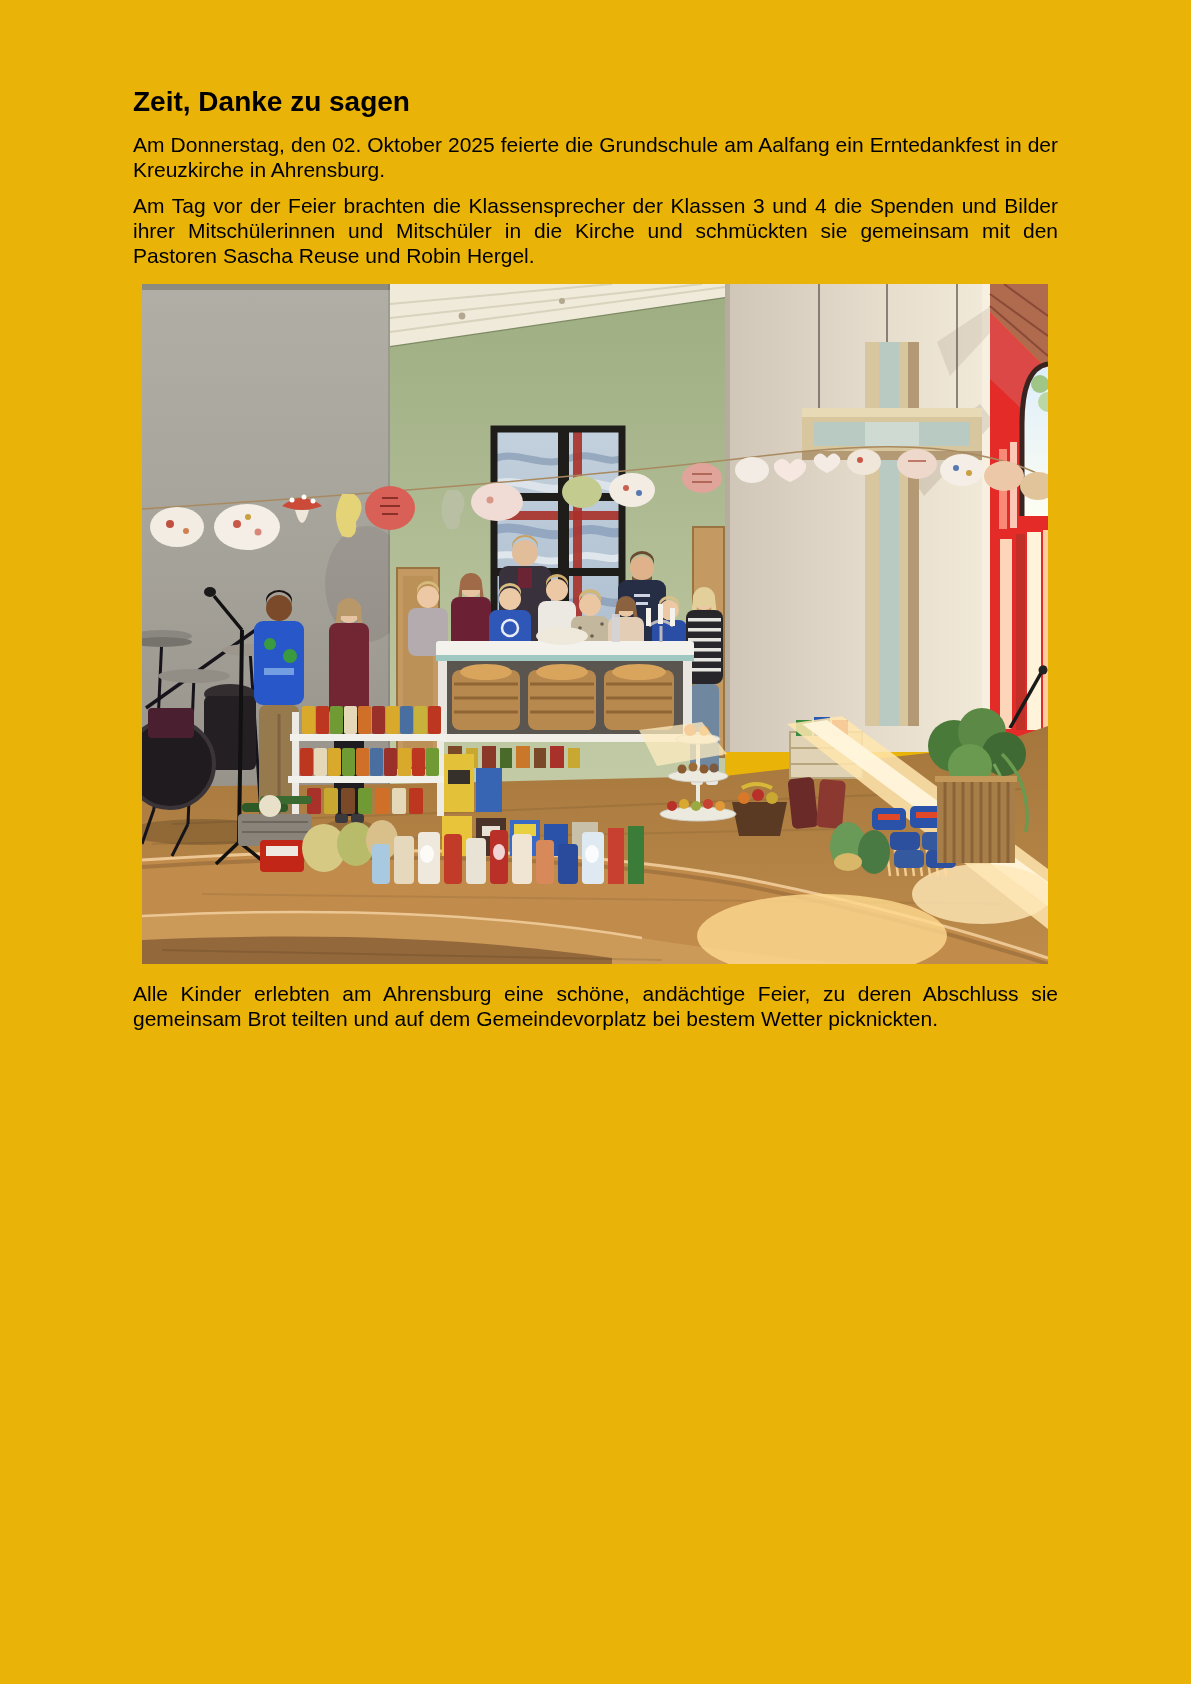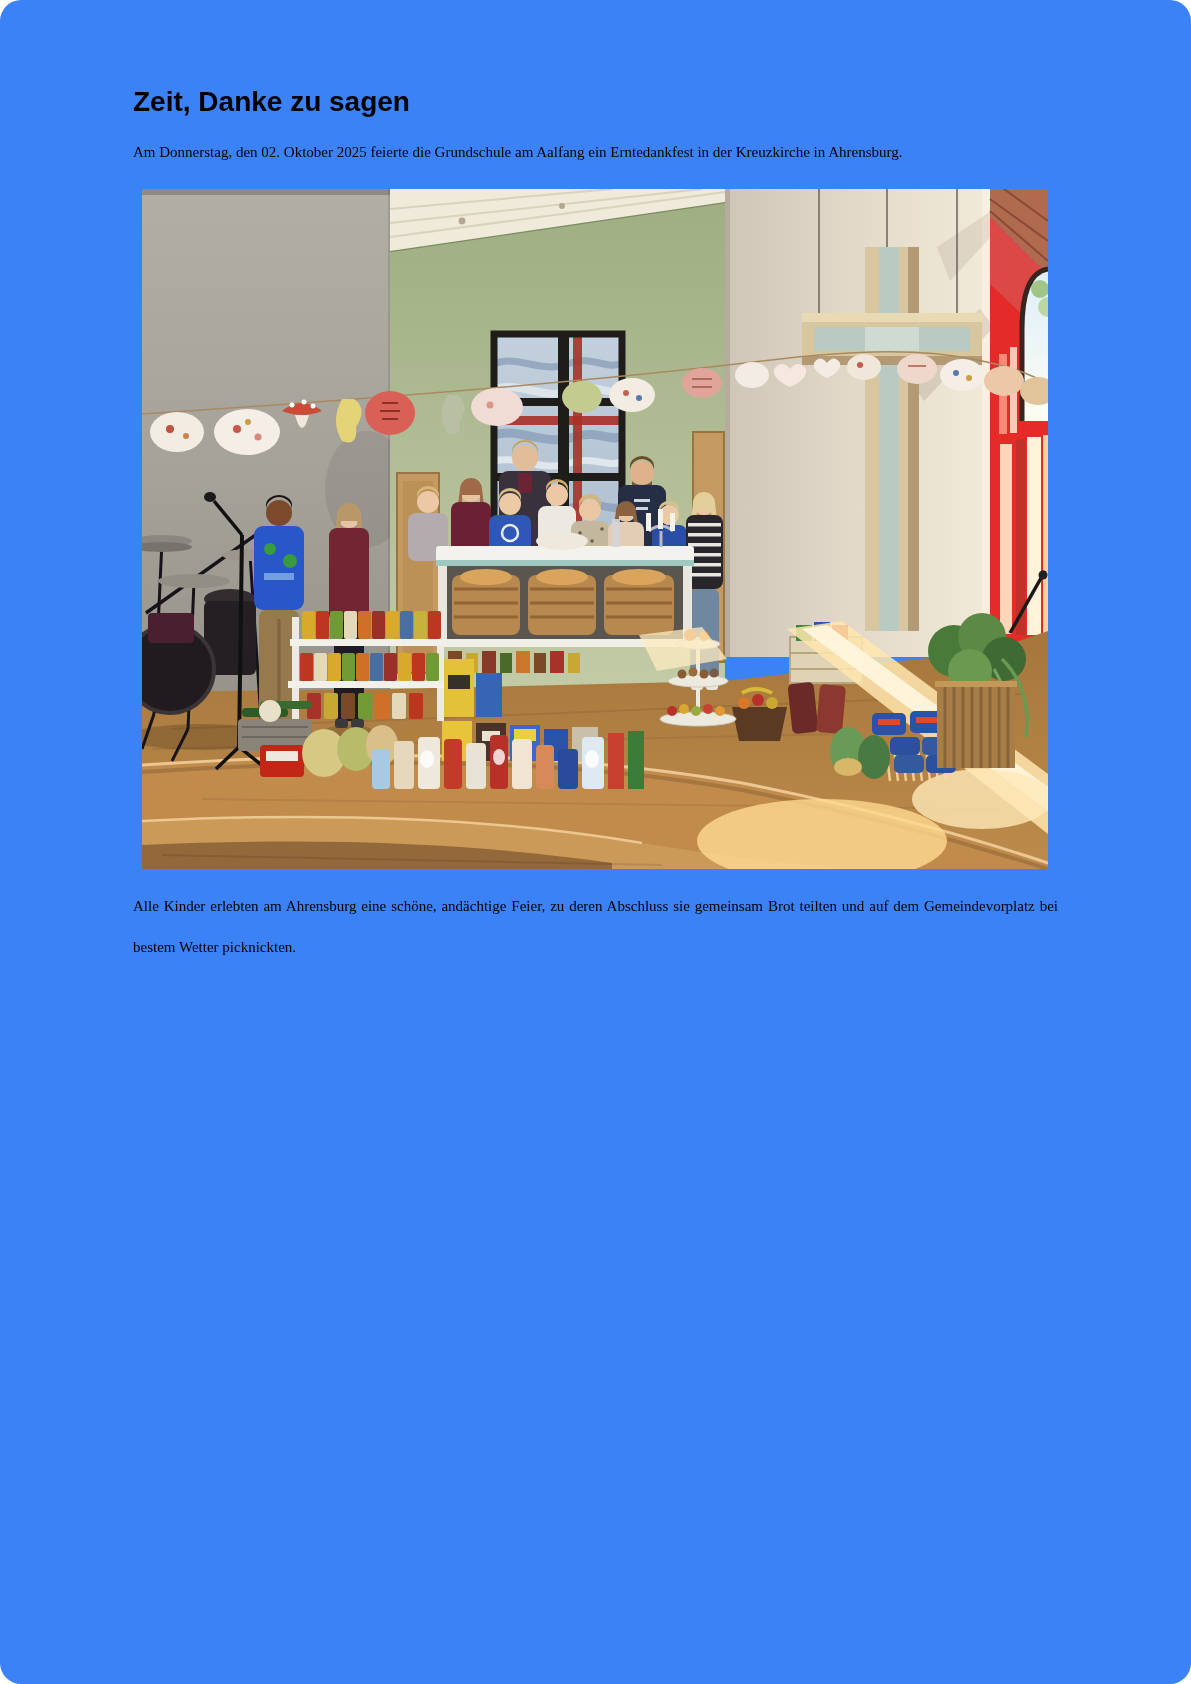--- a/index.html
+++ b/index.html
@@ -1,32 +1,33 @@
 <!DOCTYPE html>
 <html><head>
 <meta charset="utf-8">
 <style>
   html,body{margin:0;padding:0;background:#ffffff;}
-  .page{position:relative;width:1191px;height:1684px;background:#3b82f6;overflow:hidden;
-        font-family:"Liberation Sans",sans-serif;color:#000;border-radius:21px;}
+  .page{position:relative;width:1191px;height:1684px;background:#eab308;overflow:hidden;
+        font-family:"Liberation Sans",sans-serif;color:#000;}
   .content{padding:86px 133px 0 133px;}
   h1.title{font-size:28px;line-height:32px;font-weight:bold;margin:0 0 14px 0;}
-  p.par{font-size:15px;line-height:41px;margin:0 0 11px 0;text-align:justify;font-family:Liberation Serif, serif;}
+  p.par{font-size:21px;line-height:25px;margin:0 0 11px 0;text-align:justify;}
   p.par.single{text-align:left;}
   figure.photo{margin:16px 0 17px 9px;width:906px;height:680px;padding:0;}
   figure.photo svg{display:block;width:906px;height:680px;}
 </style>
 </head>
 <body>
 
 <div class="page">
   <main class="content">
     <h1 class="title"><span>Zeit, Danke zu sagen</span></h1>
 
     <p class="par">Am Donnerstag, den 02. Oktober 2025 feierte die Grundschule am Aalfang ein Erntedankfest in der Kreuzkirche in Ahrensburg.</p>
+    <p class="par">Am Tag vor der Feier brachten die Klassensprecher der Klassen 3 und 4 die Spenden und Bilder ihrer Mitschülerinnen und Mitschüler in die Kirche und schmückten sie gemeinsam mit den Pastoren Sascha Reuse und Robin Hergel.</p>
 
     <figure class="photo">
       <svg viewBox="0 0 906 680" xmlns="http://www.w3.org/2000/svg">
         <defs>
           <linearGradient id="grayWall" x1="0" y1="0" x2="0" y2="1">
             <stop offset="0" stop-color="#b1aea5"></stop>
               <stop offset="0.55" stop-color="#a5a29a"></stop>
               <stop offset="1" stop-color="#97938b"></stop>
           </linearGradient>
           <linearGradient id="greenWall" x1="0" y1="0" x2="0" y2="1">

